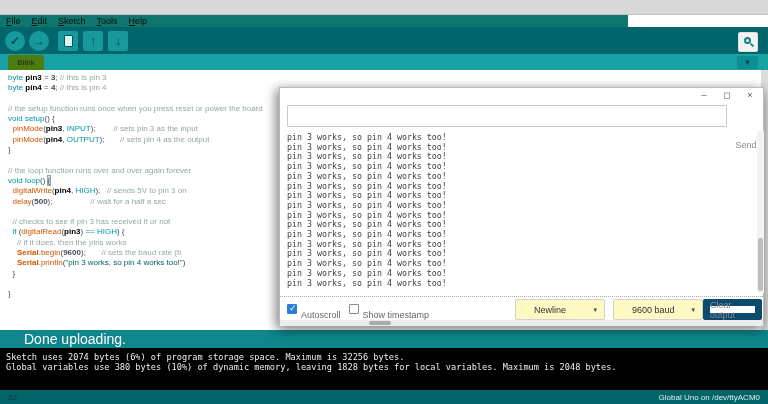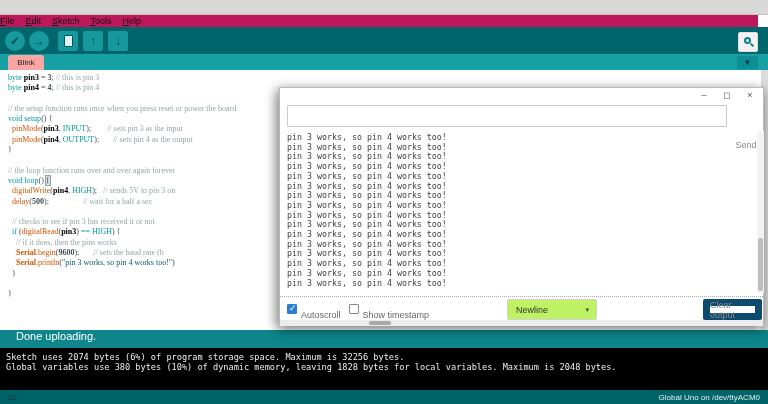--- a/index.html
+++ b/index.html
@@ -2,42 +2,42 @@
 <html><head>
 <meta charset="utf-8">
 <style>
   * { margin:0; padding:0; box-sizing:border-box; }
   html,body { width:768px; height:404px; overflow:hidden; background:#888; }
   body { font-family:"Liberation Sans", sans-serif; position:relative; }
   #app { position:absolute; inset:0; width:768px; height:404px; background:#fff; }
 
   
   .titlebar { position:absolute; left:0; top:0; width:768px; height:15px; background:#d8d8d8; border-bottom:1px solid #c2c2c2; }
-  .menubar  { position:absolute; left:0; top:15px; width:758px; height:12px; background:#be185d; display:flex; align-items:center; padding-left:0; gap:11px; }
+  .menubar  { position:absolute; left:0; top:15px; width:628px; height:12px; background:#0f766e; display:flex; align-items:center; padding-left:6px; gap:11px; }
   .menu-item { font-size:9px; color:#0d0d0d; cursor:default; }
   .menu-item u { text-decoration:underline; }
 
   .toolbar { position:absolute; left:0; top:27px; width:768px; height:27px; background:#00666c; }
   .tbtn { position:absolute; top:4px; width:20px; height:20px; background:#16989d; display:flex; align-items:center; justify-content:center; color:#004b50; font-size:12px; font-weight:bold; }
   .tbtn.round { border-radius:50%; }
   .tbtn.square { border-radius:2px; }
   .doc-shape { width:9px; height:12px; background:#dff3f3; border:1px solid #00565b; border-radius:1px; }
   .serial-btn { position:absolute; right:10px; top:5px; width:20px; height:20px; background:#f2f2f2; border-radius:2px; border:1px solid #e0e0e0; display:flex; align-items:center; justify-content:center; }
   .mag { position:relative; width:11px; height:11px; }
   .mag .lens { position:absolute; left:1px; top:0; width:7px; height:7px; border:2px solid #0c8389; border-radius:50%; }
   .mag .handle { position:absolute; left:7px; top:7px; width:4px; height:2px; background:#0c8389; transform:rotate(45deg); }
 
   .tabstrip { position:absolute; left:0; top:54px; width:768px; height:16px; background:#17a1a5; }
-  .tab { position:absolute; left:8px; bottom:0; width:36px; height:15px; background:#fca5a5; border-radius:3px 3px 0 0; font-size:8px; color:#222; display:flex; align-items:center; justify-content:center; }
+  .tab { position:absolute; left:8px; bottom:0; width:36px; height:15px; background:#4d7c0f; border-radius:3px 3px 0 0; font-size:8px; color:#222; display:flex; align-items:center; justify-content:center; }
   .tabmenu-btn { position:absolute; right:10px; top:2px; width:21px; height:13px; background:#0c8f94; border-radius:2px; color:#003a3d; font-size:8px; display:flex; align-items:center; justify-content:center; }
 
   
   .editor { position:absolute; left:0; top:70px; width:768px; height:260px; background:#ffffff; overflow:hidden; }
   .editor-scrollbar { position:absolute; right:0; top:70px; width:7px; height:260px; background:#dcdcdc; }
-  .code { position:absolute; left:8px; top:3px; font-family:Liberation Serif, serif; font-size:8px; line-height:10.3px; white-space:pre; }
+  .code { position:absolute; left:8px; top:3px; font-family:Liberation Sans, sans-serif; font-size:8px; line-height:10.3px; white-space:pre; }
   .code-line { height:10.3px; }
   .tk-kw  { color:#00979c; }
   .tk-cst { color:#00979c; }
   .tk-op  { color:#00979c; }
   .tk-fn  { color:#d35400; }
   .tk-ser { color:#d35400; font-weight:bold;margin-top:17px; }
   .tk-var { color:#000000; font-weight:bold; }
   .tk-num { color:#434f54; font-weight:bold; }
   .tk-pln { color:#434f54; }
   .tk-com { color:#95a5a6; }
@@ -53,30 +53,30 @@
   .send-btn { position:absolute; left:451px; top:17px; width:30px; height:22px; font-size:9px; color:#8a8a8a; display:flex; align-items:center; justify-content:center;margin-top:29px; }
   .serial-output { position:absolute; left:0; top:43px; width:477px; height:162px; overflow:hidden; padding:2px 0 0 7px;
                    font-family:"DejaVu Sans Mono", monospace; font-size:8.3px; line-height:9.7px; color:#424242; }
   .vscroll { position:absolute; left:477px; top:43px; width:7px; height:162px; background:#f3f3f3; }
   .vscroll .handle { position:absolute; left:1px; top:107px; width:5px; height:53px; background:#bdbdbd; border-radius:2px; }
   .serial-bottom { position:absolute; left:0; top:208px; width:483px; height:24px; border-top:1px dotted #ababab; background:#fff; display:flex; align-items:center; }
   .checkbox { width:10px; height:10px; border:1px solid #8a8a8a; background:#fff; border-radius:1px; position:relative; flex:none; }
   .checkbox.checked { background:#2a7fd4; border-color:#2a7fd4; }
   .checkbox.checked::after { content:"✓"; position:absolute; left:1px; top:-2px; color:#fff; font-size:9px; }
   .chk-label { font-size:9px; color:#666; margin:12px 8px 0 4px; }
-  .dropdown { position:absolute; top:2px; height:21px; background:#bef264; border:1px solid #d2d2d2; border-radius:2px; display:flex; align-items:center; font-size:9px; color:#333; padding-left:8px; }
+  .dropdown { position:absolute; top:2px; height:21px; background:#fef9c3; border:1px solid #d2d2d2; border-radius:2px; display:flex; align-items:center; font-size:9px; color:#333; padding-left:18px;margin-left:8px; }
   .dropdown .arrow { position:absolute; right:7px; font-size:7px; color:#444; }
   .dd-newline { left:227px; width:90px; }
   .dd-baud { left:325px; width:90px; }
   .clear-btn { position:absolute; left:423px; top:2px; width:59px; height:21px; background:#fff; border:7px solid #0c4a6e; border-radius:2px; font-size:9px; color:#8a8a8a; display:flex; align-items:center; justify-content:center; }
   .hscroll { position:absolute; left:0; top:232px; width:483px; height:6px; background:#ececec; }
   .hscroll .handle { position:absolute; left:89px; top:1px; width:22px; height:4px; background:#a9a9a9; border-radius:2px; }
 
   
-  .done-bar { position:absolute; left:0; top:330px; width:768px; height:18px; background:#0e868c; color:#ffffff; font-size:11px; display:flex; align-items:flex-start; padding-left:16px; }
+  .done-bar { position:absolute; left:0; top:330px; width:768px; height:18px; background:#0e868c; color:#ffffff; font-size:14px; display:flex; align-items:center; padding-left:24px; }
   .console { position:absolute; left:0; top:348px; width:768px; height:42px; background:#000; color:#ededed; font-family:"DejaVu Sans Mono", monospace; font-size:8.6px; line-height:10px; padding:4px 0 0 6px; white-space:pre; }
   .statusbar { position:absolute; left:0; top:390px; width:768px; height:14px; background:#006468; display:flex; align-items:center; justify-content:space-between; padding:0 8px; }
   .status-line { font-size:8px; color:#0a3336; font-weight:normal; }
   .status-board { font-size:8px; color:#e3f0f0; }
 </style>
 </head>
 <body>
 
 <div id="app">
 
@@ -172,20 +172,24 @@
     <div class="serial-bottom">
       <span style="width:7px;"></span>
       <span class="checkbox checked"></span>
       <span class="chk-label">Autoscroll</span>
       <span class="checkbox"></span>
       <span class="chk-label">Show timestamp</span>
       <div class="dropdown dd-newline">
         <span>Newline</span>
         <span class="arrow">▾</span>
       </div>
+      <div class="dropdown dd-baud">
+        <span>9600 baud</span>
+        <span class="arrow">▾</span>
+      </div>
       <div class="clear-btn">Clear output</div>
     </div>
     <div class="hscroll">
         <div class="handle"></div>
       </div>
   </div>
 
 </div>
 
 </body></html>

